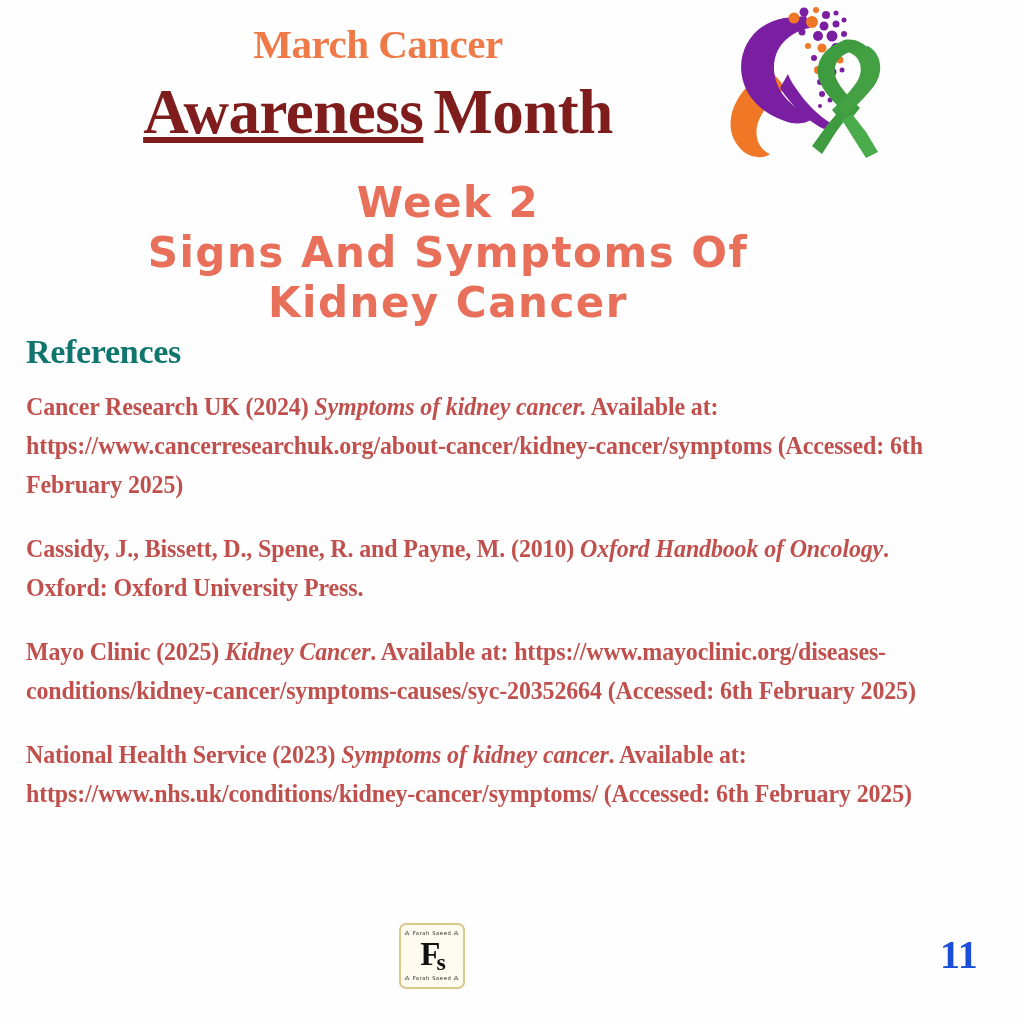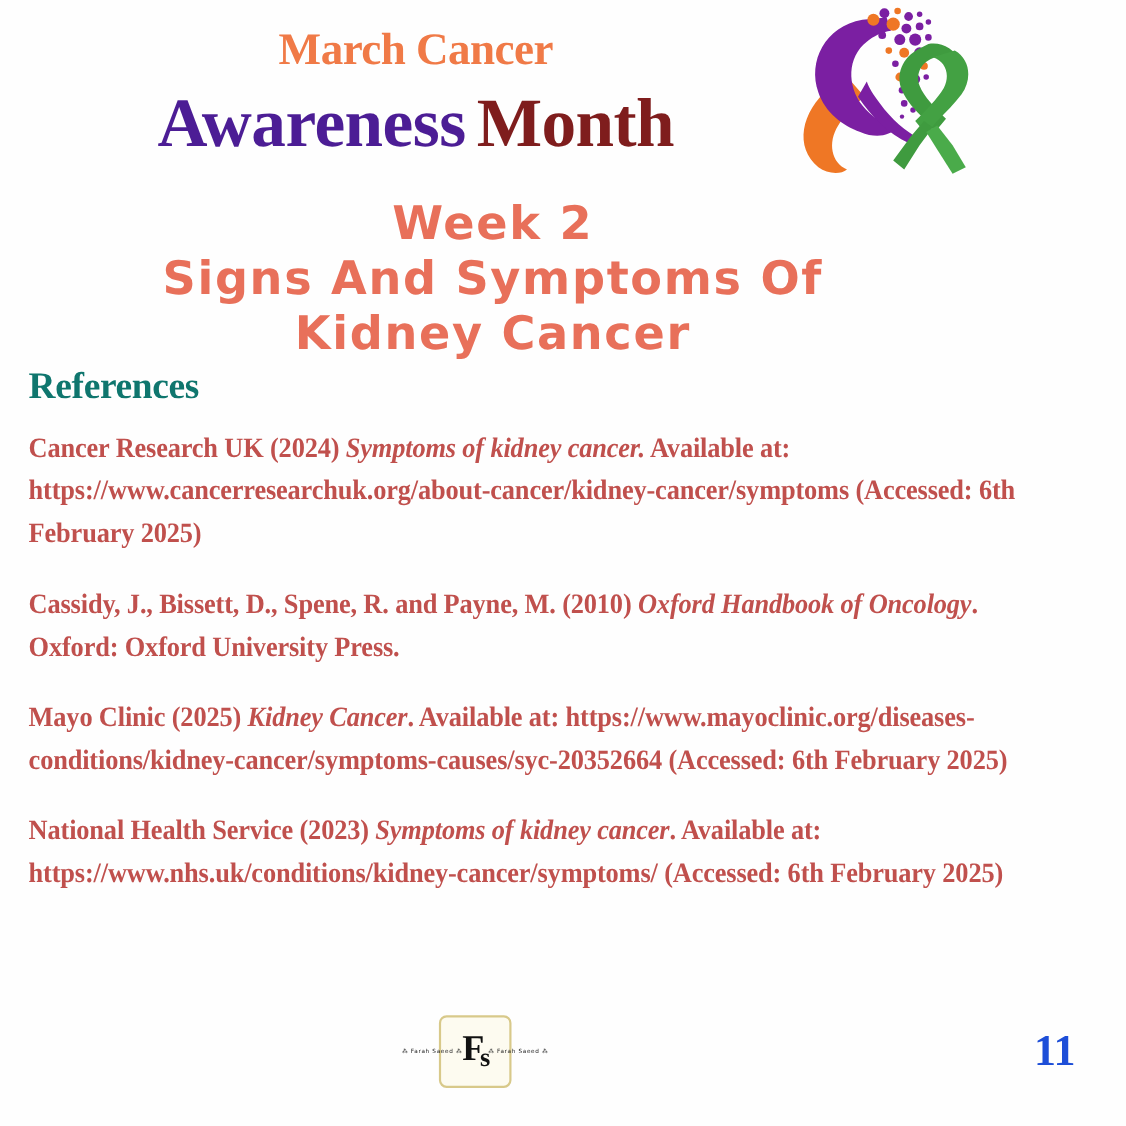--- a/index.html
+++ b/index.html
@@ -49,21 +49,21 @@
   }
   .banner-line2 {
     font-family: "Liberation Serif", serif;
     font-weight: bold;
     font-size: 63px;
     line-height: 72px;
     letter-spacing: -0.5px;
     white-space: nowrap;
     margin-top: -4px;
   }
-  .w-awareness { color: #4c1d95; }
+  .w-awareness { color: #7f1d1d; text-decoration: underline; }
   .w-month { color: #7f1d1d; padding-left: 10px; }
 
   
   .ribbon-art {
     position: absolute;
     left: 708px;
     top: 2px;
     width: 175px;
     height: 160px;
   }
@@ -131,21 +131,21 @@
     position: absolute;
     left: 399px;
     top: 923px;
     width: 66px;
     height: 66px;
     background: #fdfbf0;
     border: 2px solid #d8c98a;
     border-radius: 7px;
     box-sizing: border-box;
     display: flex;
-    flex-direction: row;
+    flex-direction: column;
     align-items: center;
     justify-content: center;
   }
   .logo-top-text,
   .logo-bottom-text {
     font-family: "DejaVu Sans", sans-serif;
     font-size: 5.2px;
     letter-spacing: 0.6px;
     color: #1a1a1a;
     line-height: 7px;

